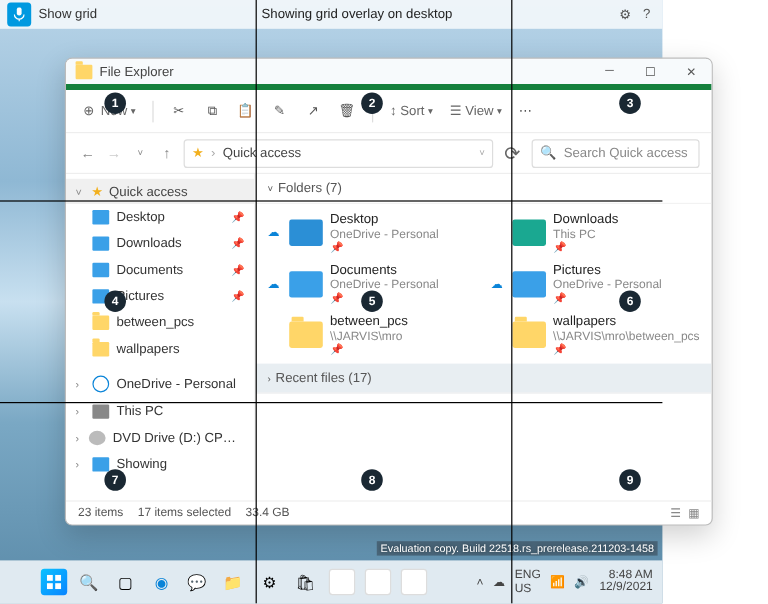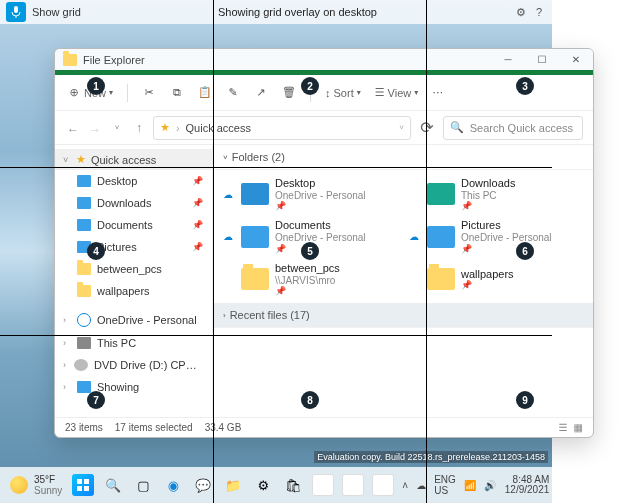--- a/index.html
+++ b/index.html
@@ -219,21 +219,21 @@
             <div class="navitem l0">
               <span class="chev">›</span>
               <span class="nicon ic-net"></span>
               <span style="overflow:hidden;text-overflow:ellipsis;white-space:nowrap">Showing</span>
             </div>
           </div>
       </div>
       <div class="content">
         <div class="grphdr">
             <span style="font-size:8px">˅</span>
-            <span>Folders (2)</span>
+            <span>Folders (7)</span>
           </div>
         <div class="fgrid" id="folders">
             <div class="fitem">
               <span style="color:#0a84d8;font-size:10px;width:12px">☁</span>
               <div class="fic blue"></div>
               <div class="finfo">
                 <span class="fname">Desktop</span>
                 <span class="fsub">OneDrive - Personal</span>
                 <span style="color:#aaa;font-size:9px">📌</span>
               </div>
@@ -272,20 +272,21 @@
                 <span class="fname">between_pcs</span>
                 <span class="fsub">\\JARVIS\mro</span>
                 <span style="color:#aaa;font-size:9px">📌</span>
               </div>
             </div>
             <div class="fitem">
               <span style="width:12px"></span>
               <div class="fic yel"></div>
               <div class="finfo">
                 <span class="fname">wallpapers</span>
+                <span class="fsub">\\JARVIS\mro\between_pcs</span>
                 <span style="color:#aaa;font-size:9px">📌</span>
               </div>
             </div>
           </div>
         <div class="grphdr sel">
             <span style="font-size:8px">›</span>
             <span>Recent files (17)</span>
           </div>
         <div style="flex:1"></div>
       </div>
@@ -300,27 +301,20 @@
           <span>▦</span>
         </div>
     </div>
   </div>
 
   <div class="eval">
     <div>Evaluation copy. Build 22518.rs_prerelease.211203-1458</div>
   </div>
 
   <div class="taskbar">
-    <div class="weather">
-      <div class="wic"></div>
-      <div>
-          <div>35°F</div>
-          <div style="color:#777">Sunny</div>
-        </div>
-    </div>
     <div class="tcenter">
       <div class="tico2 start">
           <svg width="12" height="12" viewBox="0 0 12 12">
             <rect x="0" y="0" width="5" height="5" fill="#fff"></rect>
             <rect x="7" y="0" width="5" height="5" fill="#fff"></rect>
             <rect x="0" y="7" width="5" height="5" fill="#fff"></rect>
             <rect x="7" y="7" width="5" height="5" fill="#fff"></rect>
           </svg>
         </div>
       <div class="tico2">🔍</div>

